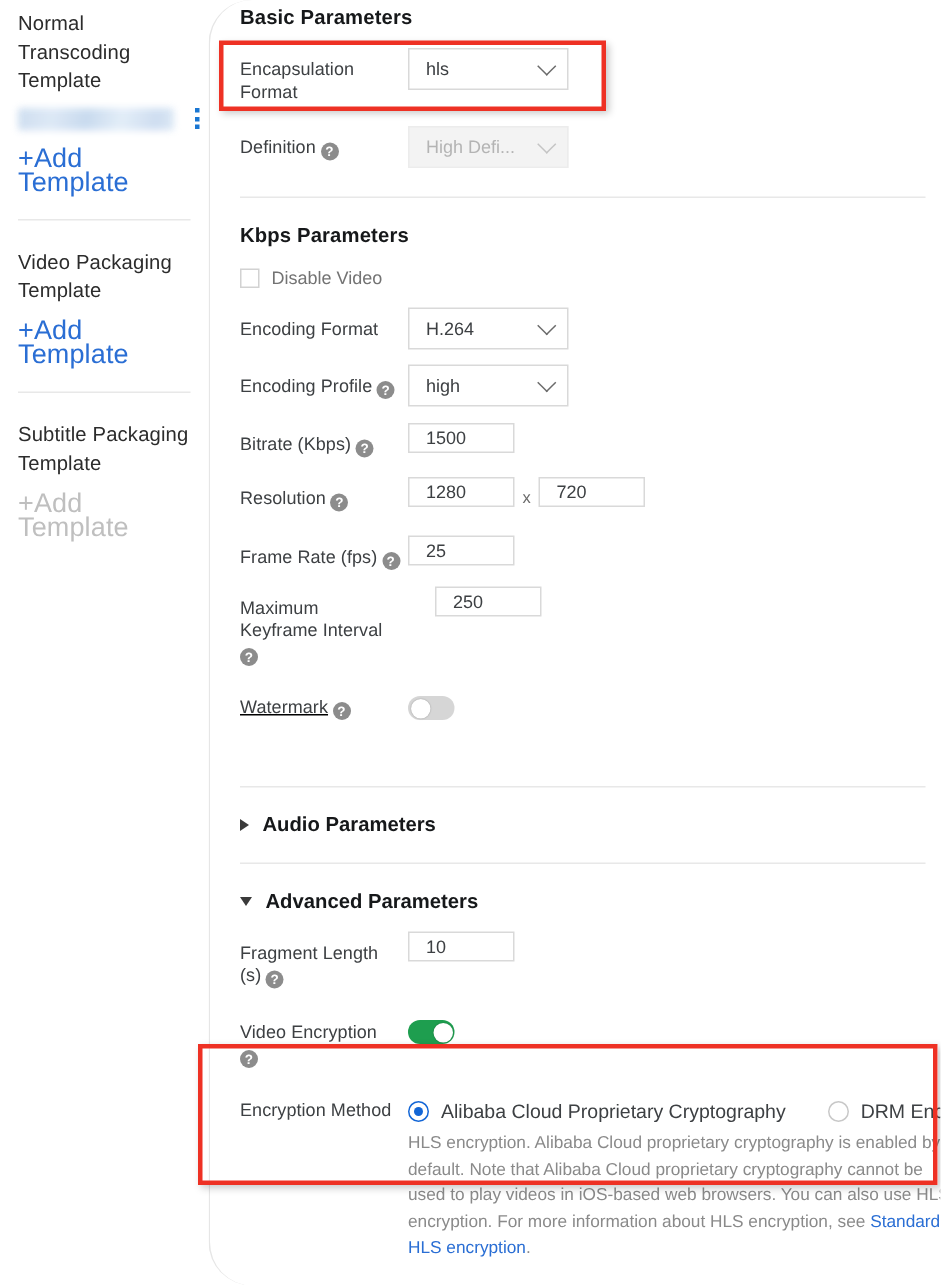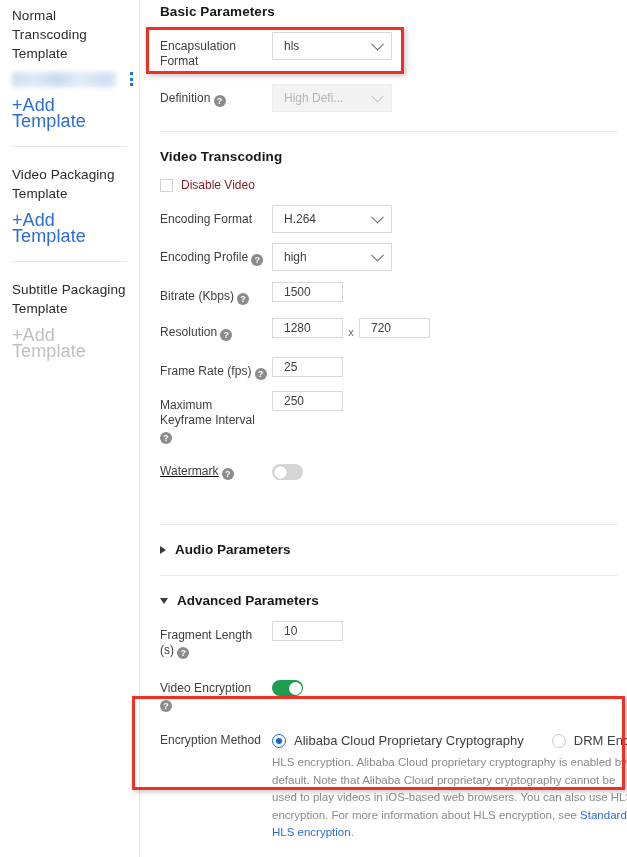--- a/index.html
+++ b/index.html
@@ -74,20 +74,21 @@
   .gap-after-div { height: 18px; }
 
   
   .main {
     flex: 1 1 auto;
     position: relative;
     height: 857px;
     border-left: 1px solid #e6e6e6;
     background: #fff;
     overflow: hidden;
+    border-radius: 29px;
   }
   .blue-accent {
     position: absolute;
     left: -2px; top: 50px;
     width: 2px; height: 46px;
     background: #1565c0;
   }
   .inner { padding: 0 10px 0 11px; }
 
   .sec-head {
@@ -122,21 +123,21 @@
     text-align: center;
     vertical-align: -2px;
     margin-left: 3px;
     font-weight: bold;
     font-family: "Liberation Sans", sans-serif;
   }
   .qm.standalone { margin-left: 0; }
 
   .sel {
     position: relative;
-    width: 120px; height: 28px;
+    width: 107px; height: 28px;
     border: 1px solid #d9d9d9;
     background: #fff;
     font-size: 12px;
     color: #3d4043;
     display: flex; align-items: center;
     padding-left: 11px;
     cursor: pointer;
   }
   .sel.disabled { background: #f3f3f3; border-color: #ececec; color: #b4b4b4; cursor: default; }
   .chev {
@@ -172,21 +173,21 @@
     vertical-align: -2px;
     cursor: pointer;
   }
   .cbox-row {
     display: flex; align-items: center;
     padding-left: 5px;
   }
   .cbox-label {
     margin-left: 8px;
     font-size: 12px;
-    color: #7f1d1d;
+    color: #737373;
   }
 
   .toggle {
     width: 31px; height: 16px;
     border-radius: 8px;
     background: #d6d6d6;
     position: relative;
     cursor: pointer;
   }
   .toggle .knob {
@@ -341,21 +342,21 @@
           <span>Definition</span><span class="qm">?</span>
         </div>
         <div class="sel disabled">
           <span>High Defi...</span>
           <span class="chev"></span>
         </div>
       </div>
 
       <div class="main-div" style="margin-top:19px;"></div>
 
-      <div class="sec-head" style="margin-top:17px;padding-left:9px;">Video Transcoding</div>
+      <div class="sec-head" style="margin-top:17px;padding-left:9px;">Kbps Parameters</div>
 
       <div class="cbox-row" style="margin-top:14px;padding-left:9px;">
         <span class="cbox"></span>
         <span class="cbox-label">Disable Video</span>
       </div>
 
       <div class="row" style="margin-top:13px;padding-left:9px;">
         <div class="lbl">Encoding Format</div>
         <div class="sel">
           <span>H.264</span>
@@ -389,21 +390,21 @@
         <div class="inp">720</div>
       </div>
 
       <div class="row" style="margin-top:11px;padding-left:9px;">
         <div class="lbl">
           <span>Frame Rate (fps)</span><span class="qm">?</span>
         </div>
         <div class="inp">25</div>
       </div>
 
-      <div class="row" style="margin-top:11px;padding-left:9px;">
+      <div class="row" style="margin-top:11px;padding-left:9px;gap:18px;">
         <div class="lbl">
           <span>Maximum</span><br>
           <span>Keyframe Interval</span><br>
           <span class="qm standalone">?</span>
         </div>
         <div class="inp">250</div>
       </div>
 
       <div class="row" style="margin-top:20px;padding-left:9px;align-items:flex-start;text-decoration:underline;">
         <div class="lbl" style="padding-top:0;">

